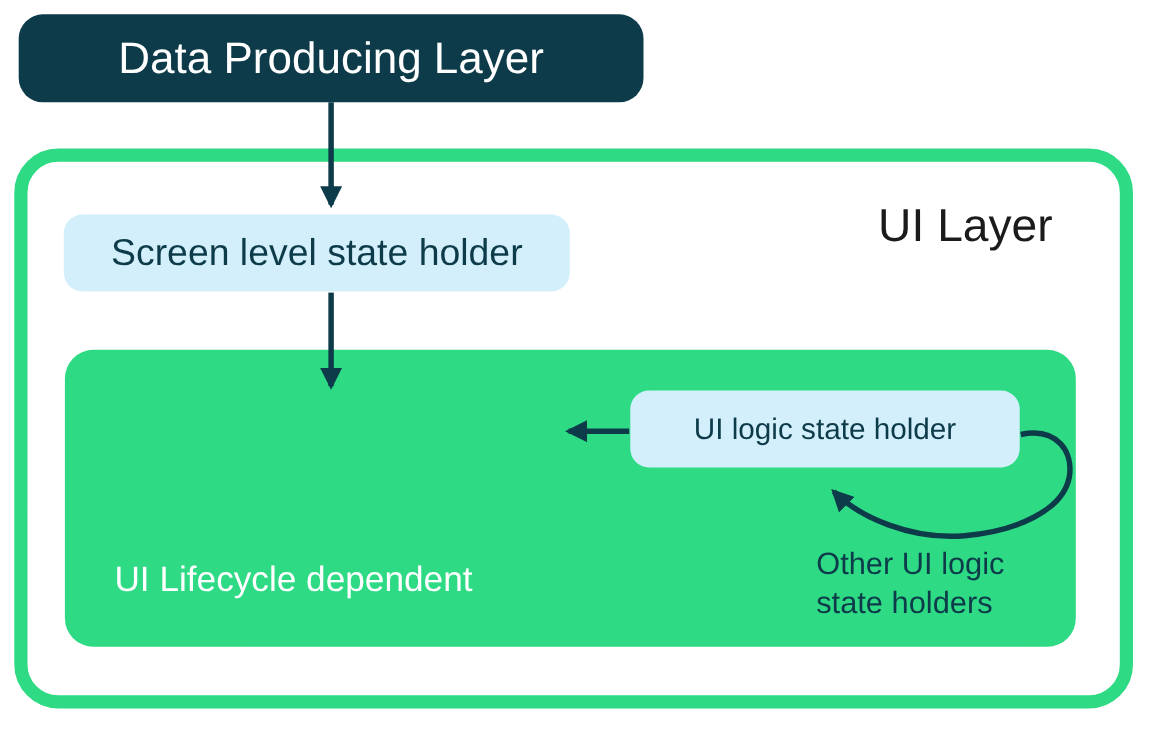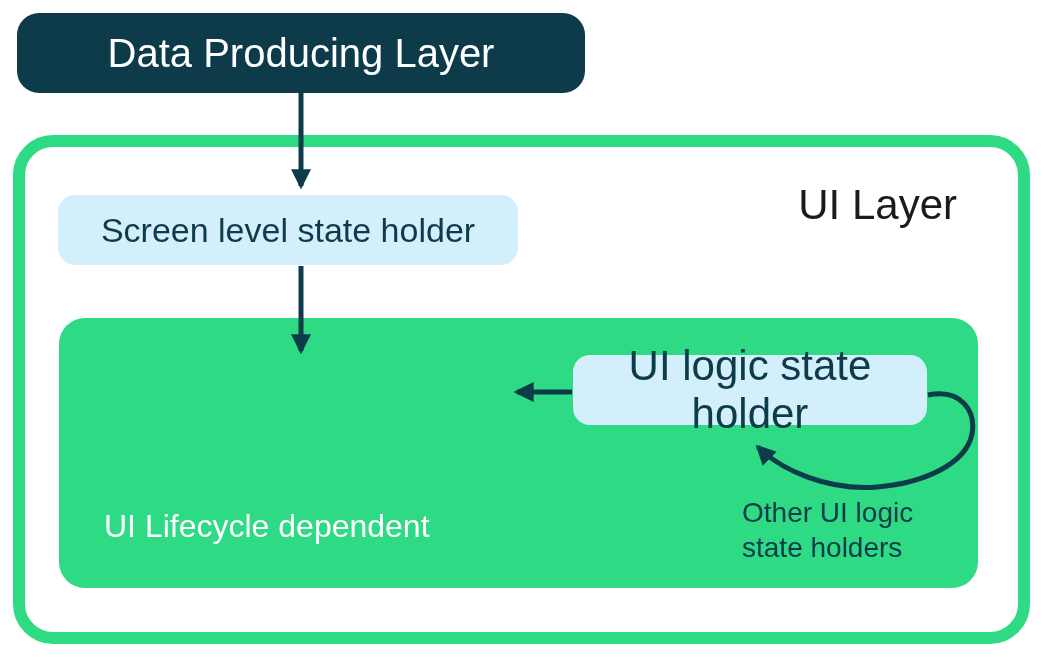--- a/index.html
+++ b/index.html
@@ -61,21 +61,21 @@
   .box-cream{
     left:93px;top:357px;width:415px;height:70px;
     background:var(--cream);
     border-radius:17px;
     font-size:34px;
   }
   .box-blue-logic{
     left:573px;top:355px;width:354px;height:70px;
     background:var(--light-blue);
     border-radius:17px;
-    font-size:42px;
+    font-size:27px;
   }
   .other-holders-label{
     position:absolute;
     left:742px;top:495px;width:218px;
     text-align:left;
     font-size:28px;line-height:1.25;
     color:var(--dark-teal);
   }
   .lifecycle-label{
     position:absolute;

